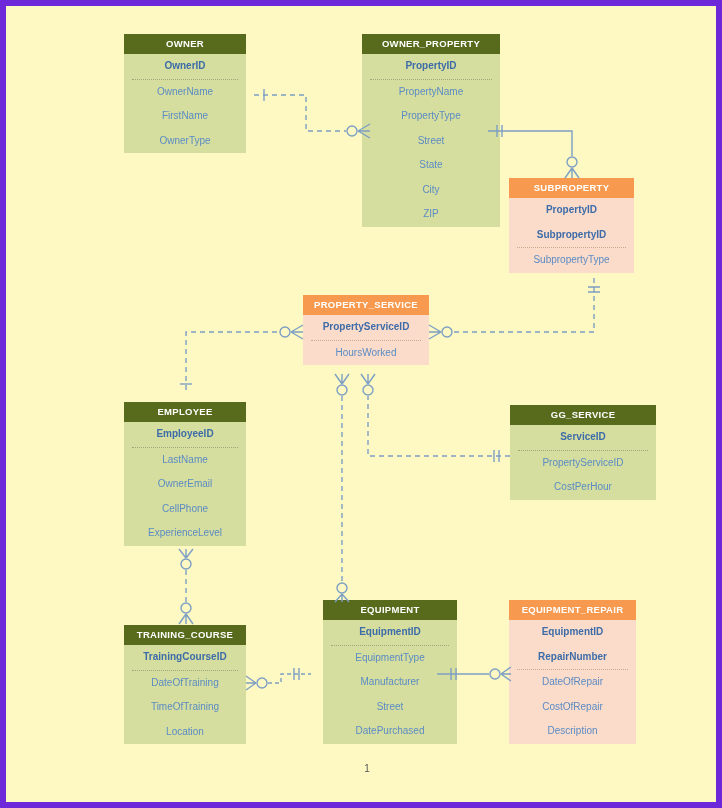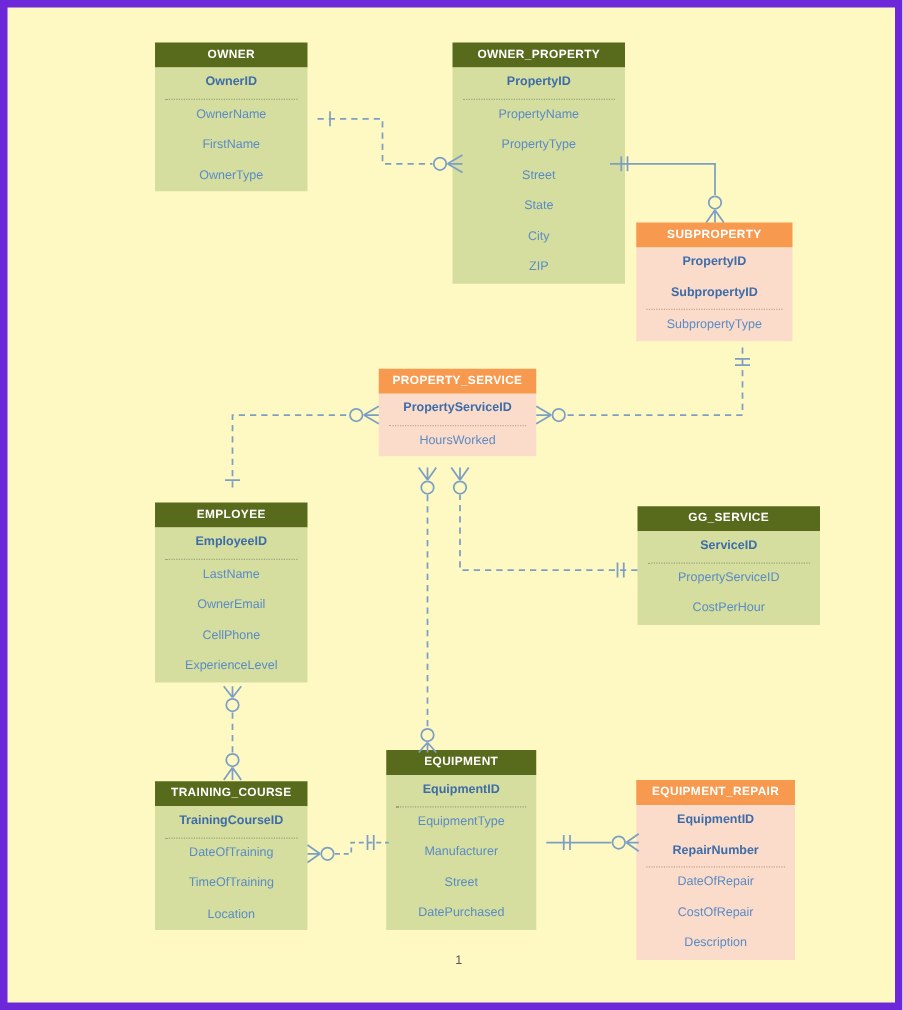--- a/index.html
+++ b/index.html
@@ -105,32 +105,32 @@
       <div class="entity green" style="left: 118px; top: 619px; width: 122px;">
         <div class="ent-header">TRAINING_COURSE</div>
         <div class="ent-body">
           <div class="attr pk">TrainingCourseID</div>
           <div class="pk-sep"></div>
           <div class="attr">DateOfTraining</div>
           <div class="attr">TimeOfTraining</div>
           <div class="attr">Location</div>
         </div>
       </div>
-      <div class="entity green" style="left: 303px; top: 594px; width: 120px; border-radius: 24px;">
+      <div class="entity green" style="left: 317px; top: 594px; width: 134px; border-radius: 24px;">
         <div class="ent-header">EQUIPMENT</div>
         <div class="ent-body">
           <div class="attr pk">EquipmentID</div>
           <div class="pk-sep"></div>
           <div class="attr">EquipmentType</div>
           <div class="attr">Manufacturer</div>
           <div class="attr">Street</div>
           <div class="attr">DatePurchased</div>
         </div>
       </div>
-      <div class="entity orange" style="left: 503px; top: 594px; width: 127px; margin-top: 24px;">
+      <div class="entity orange" style="left: 503px; top: 594px; width: 127px;">
         <div class="ent-header">EQUIPMENT_REPAIR</div>
         <div class="ent-body">
           <div class="attr pk">EquipmentID</div>
           <div class="attr pk">RepairNumber</div>
           <div class="pk-sep orange"></div>
           <div class="attr">DateOfRepair</div>
           <div class="attr">CostOfRepair</div>
           <div class="attr">Description</div>
         </div>
       </div>

